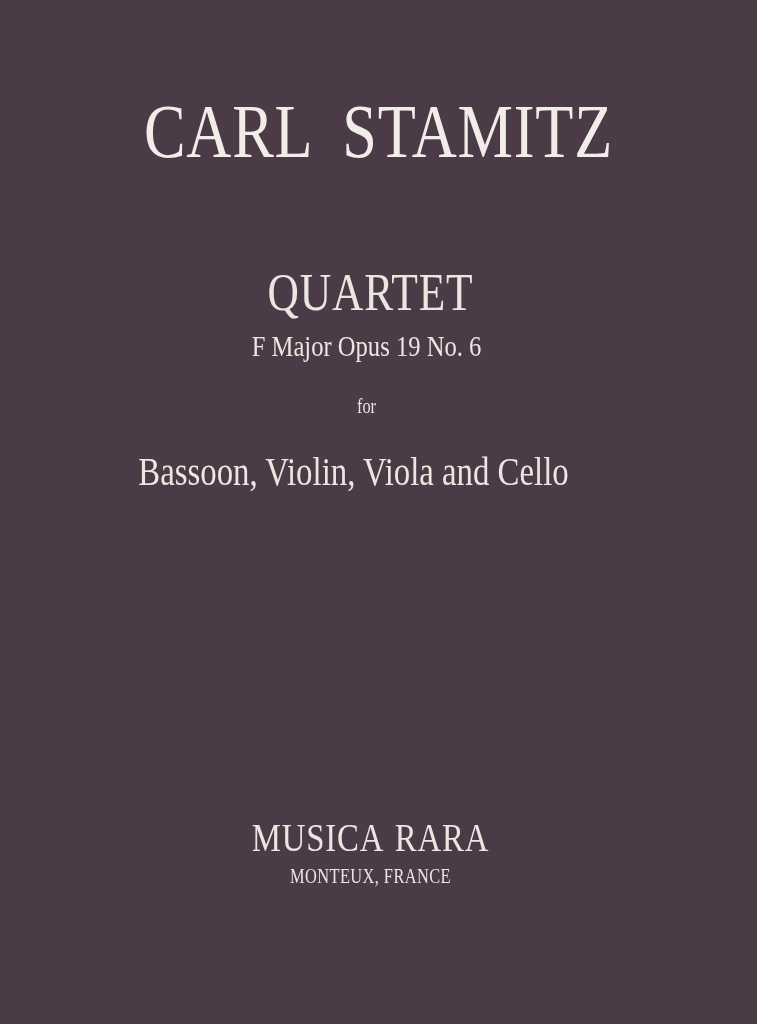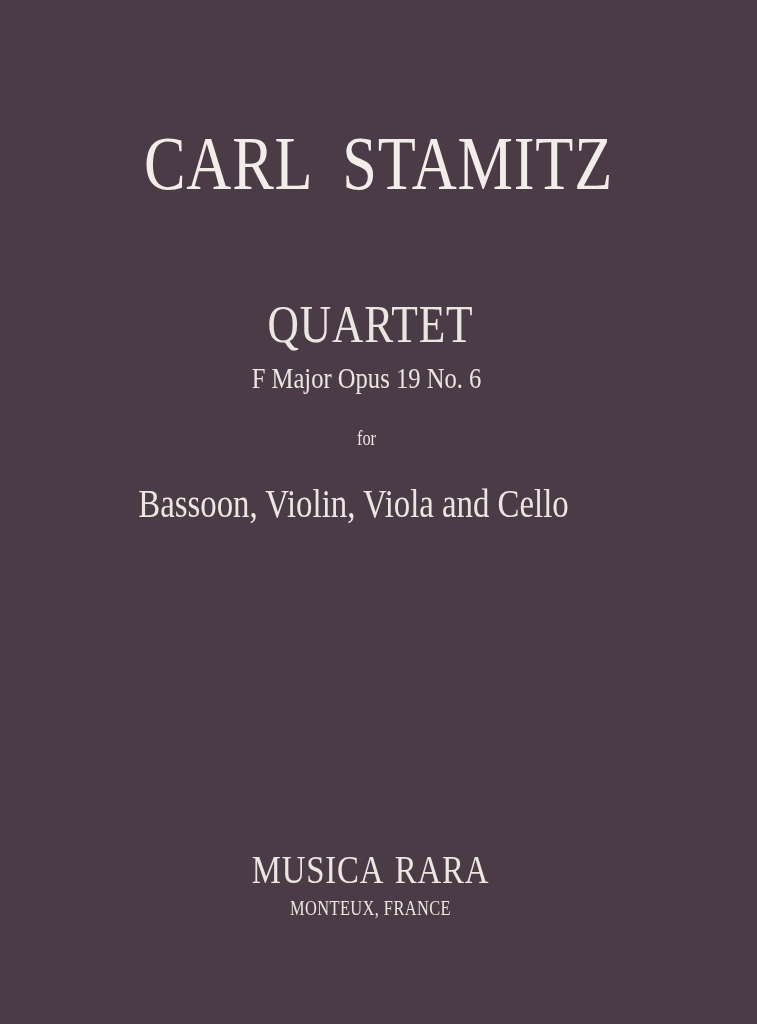--- a/index.html
+++ b/index.html
@@ -14,21 +14,20 @@
     background: var(--color-background);
     overflow: hidden;
   }
   .cover {
     position: relative;
     width: 757px;
     height: 738px;
     background: var(--color-background);
     font-family: "Liberation Serif", serif;
     color: var(--color-text);
-    margin-top: 32px;
   }
   .line {
     position: absolute;
     left: 0;
     width: 100%;
     text-align: center;
     line-height: 1;
     white-space: nowrap;
   }
   

